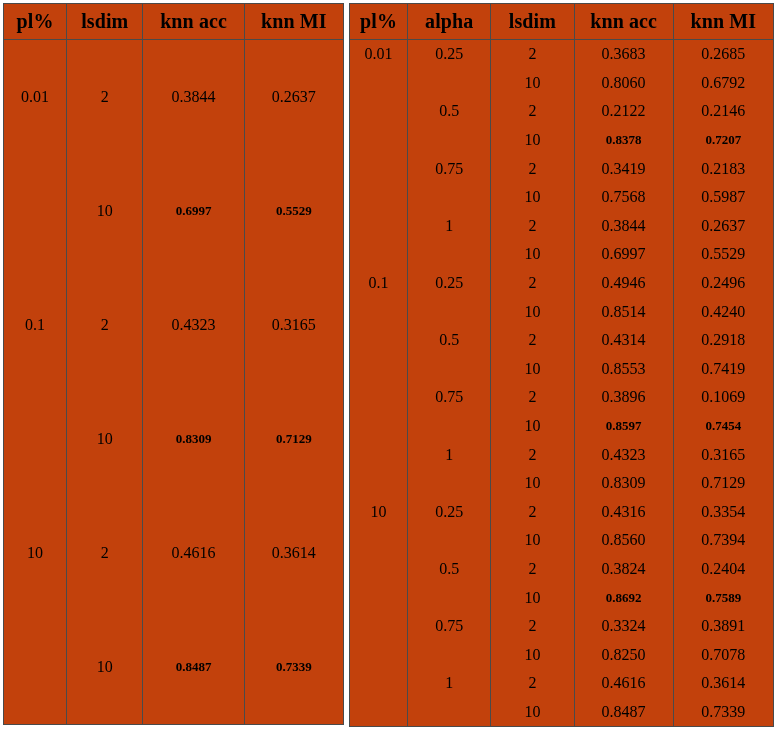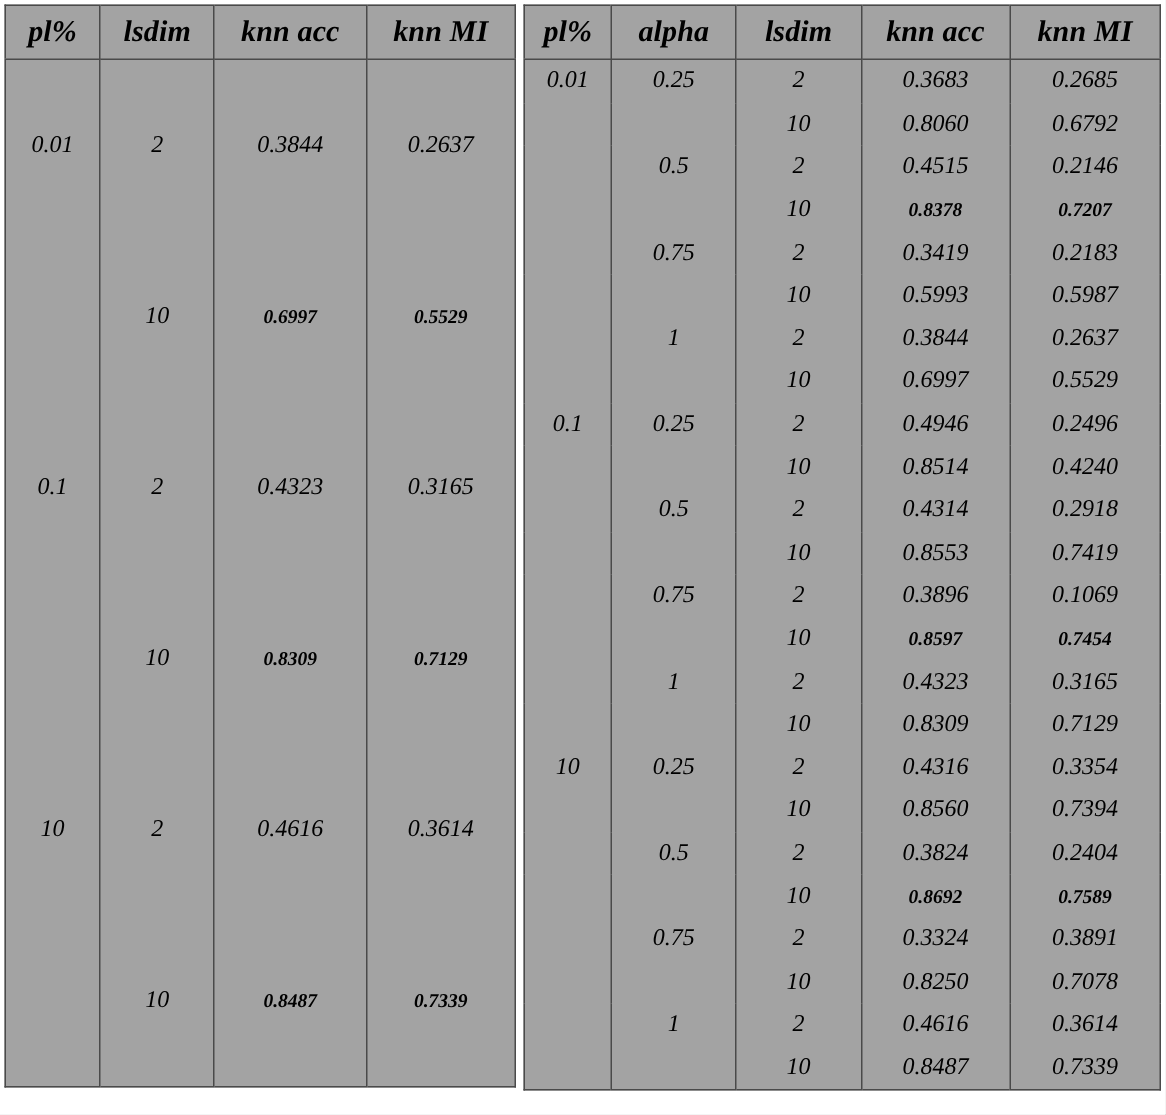--- a/index.html
+++ b/index.html
@@ -20,22 +20,21 @@
     height: 743px;
     background: #ffffff;
   }
 
   
   .tbl {
     position: absolute;
     top: 3px;
     border-collapse: collapse;
     table-layout: fixed;
-    background: #a3a3a3;
-    font-style: italic;
+    background: #c2410c;
   }
   .tbl-left  { left: 3px;   width: 341px; }
   .tbl-right { left: 349px; width: 425px; }
 
   
   .tbl {
     border: 1px solid #4a4a4a;
   }
 
   
@@ -181,42 +180,42 @@
           <td></td>
           <td></td>
           <td>10</td>
           <td>0.8060</td>
           <td>0.6792</td>
         </tr>
         <tr>
           <td></td>
           <td>0.5</td>
           <td>2</td>
-          <td>0.4515</td>
+          <td>0.2122</td>
           <td>0.2146</td>
         </tr>
         <tr>
           <td></td>
           <td></td>
           <td>10</td>
           <td class="b">0.8378</td>
           <td class="b">0.7207</td>
         </tr>
         <tr>
           <td></td>
           <td>0.75</td>
           <td>2</td>
           <td>0.3419</td>
           <td>0.2183</td>
         </tr>
         <tr>
           <td></td>
           <td></td>
           <td>10</td>
-          <td>0.5993</td>
+          <td>0.7568</td>
           <td>0.5987</td>
         </tr>
         <tr>
           <td></td>
           <td>1</td>
           <td>2</td>
           <td>0.3844</td>
           <td>0.2637</td>
         </tr>
         <tr>

